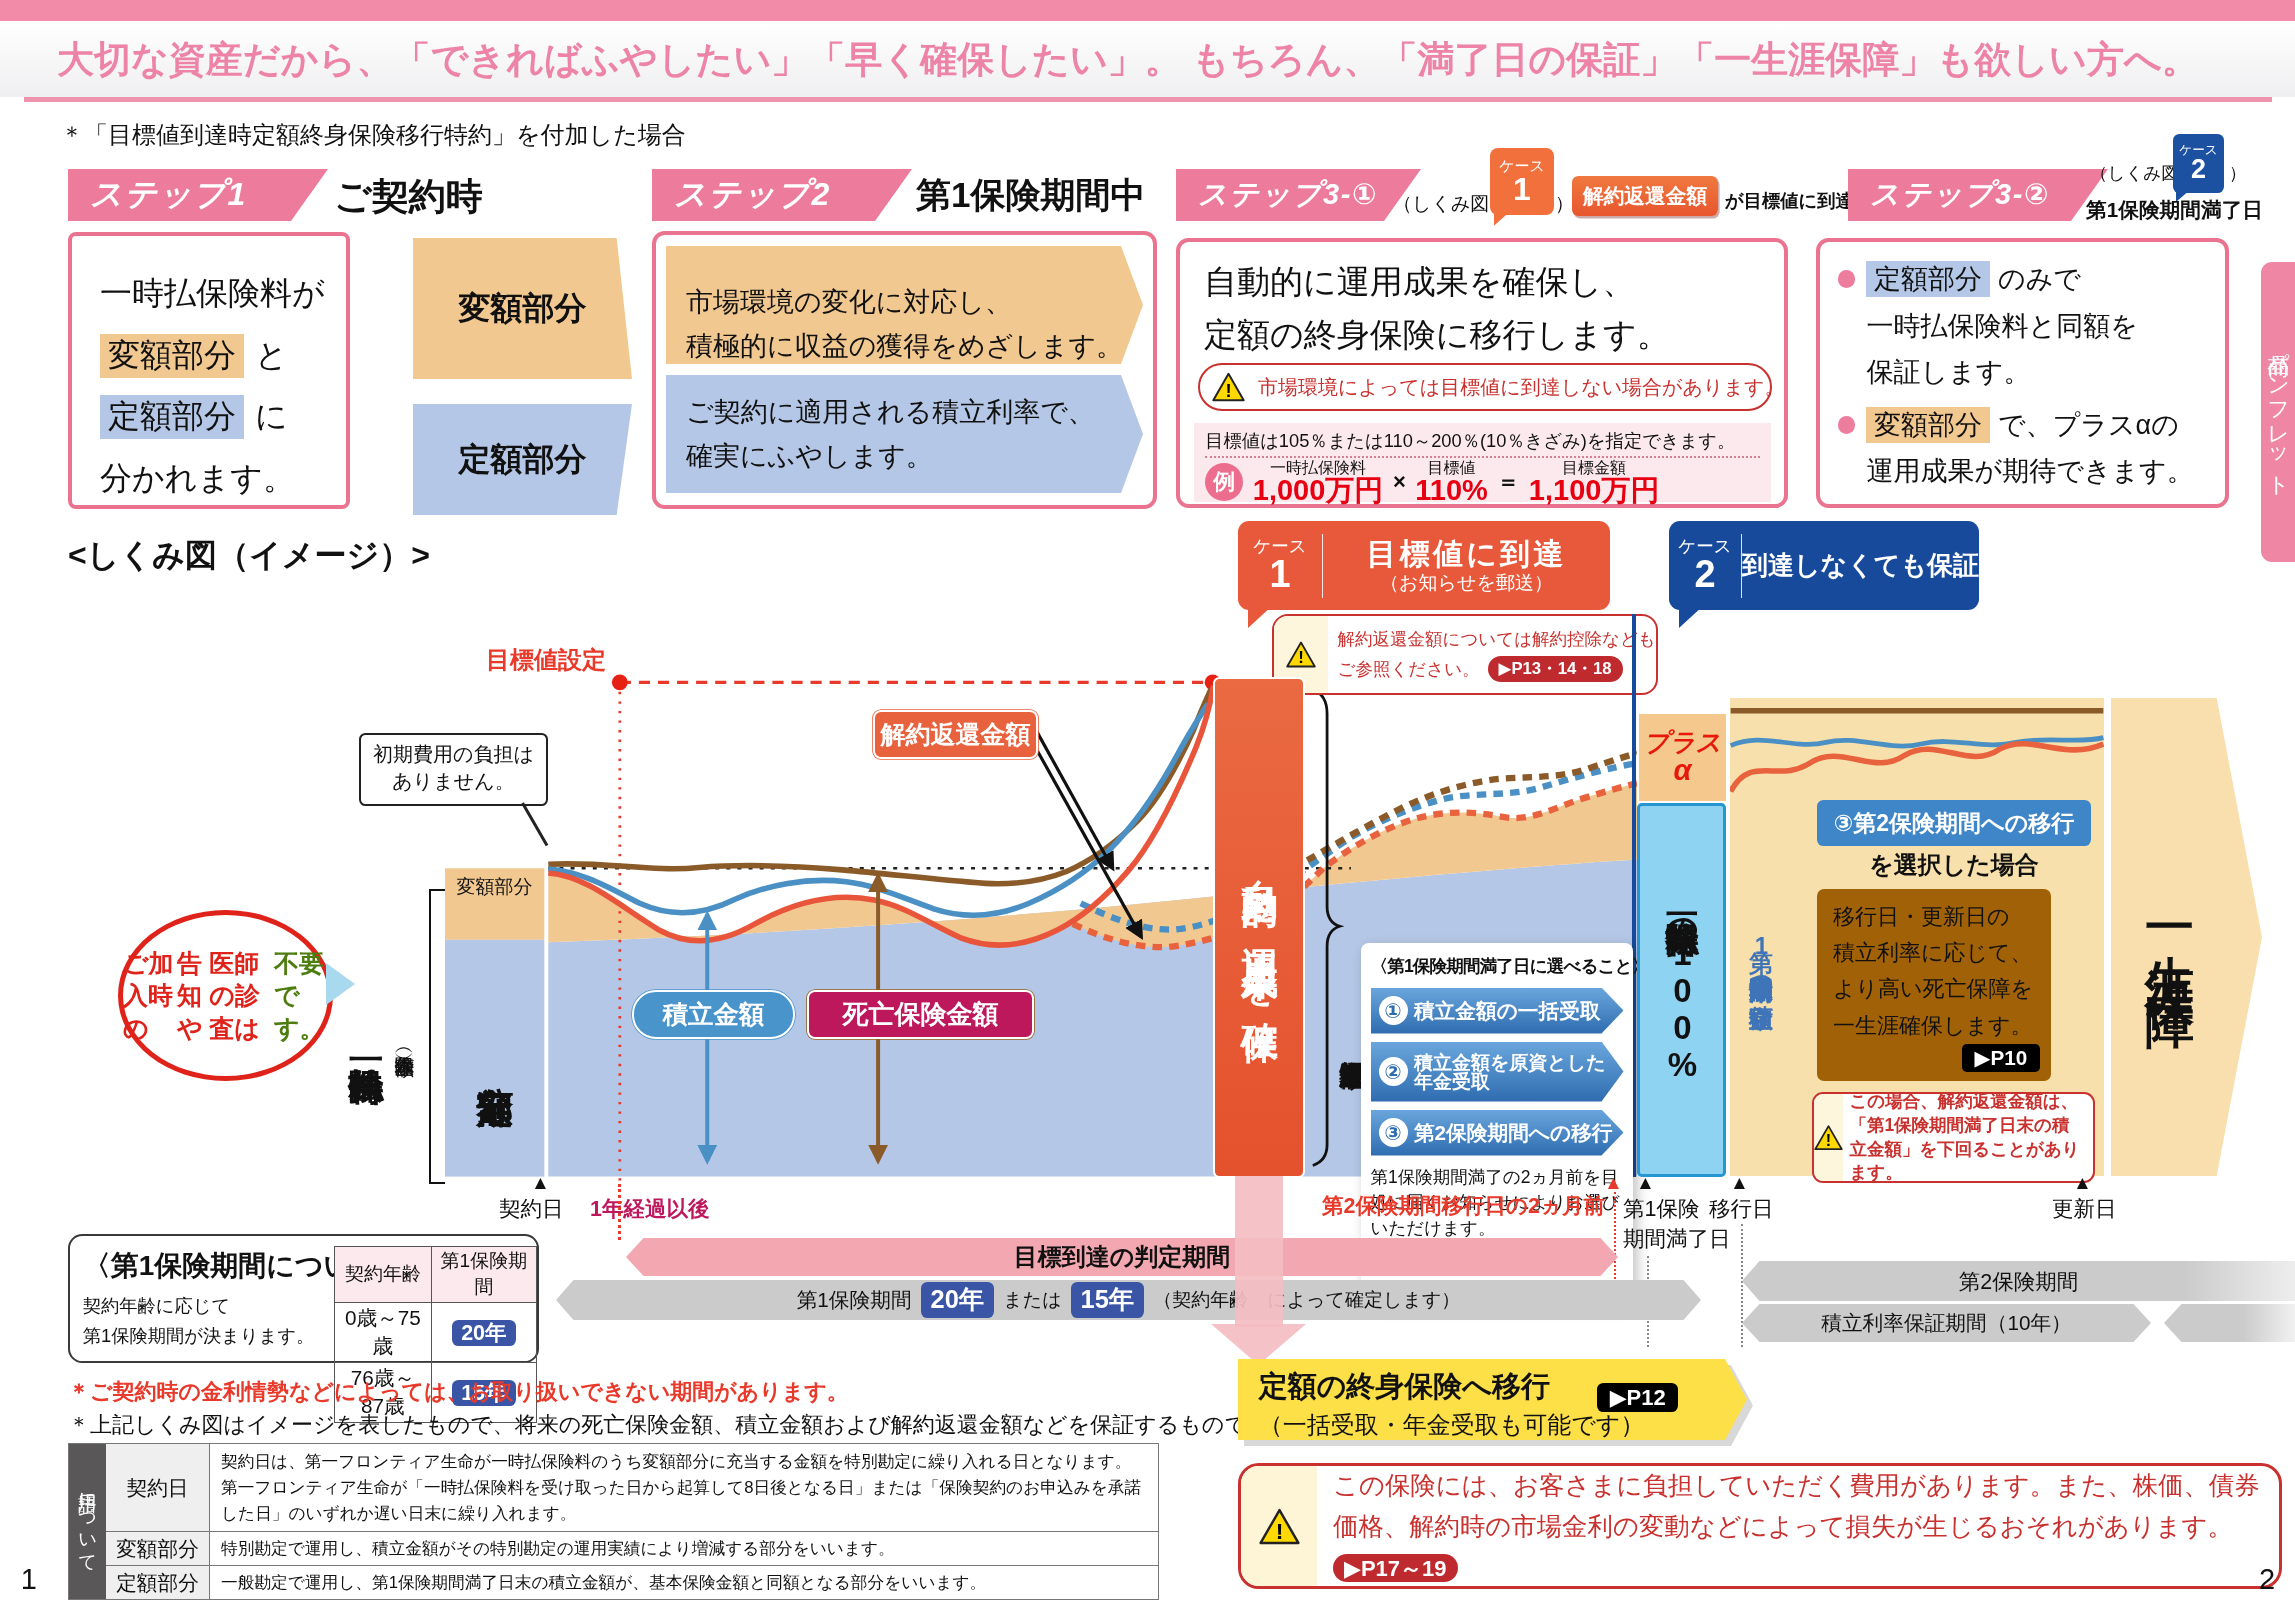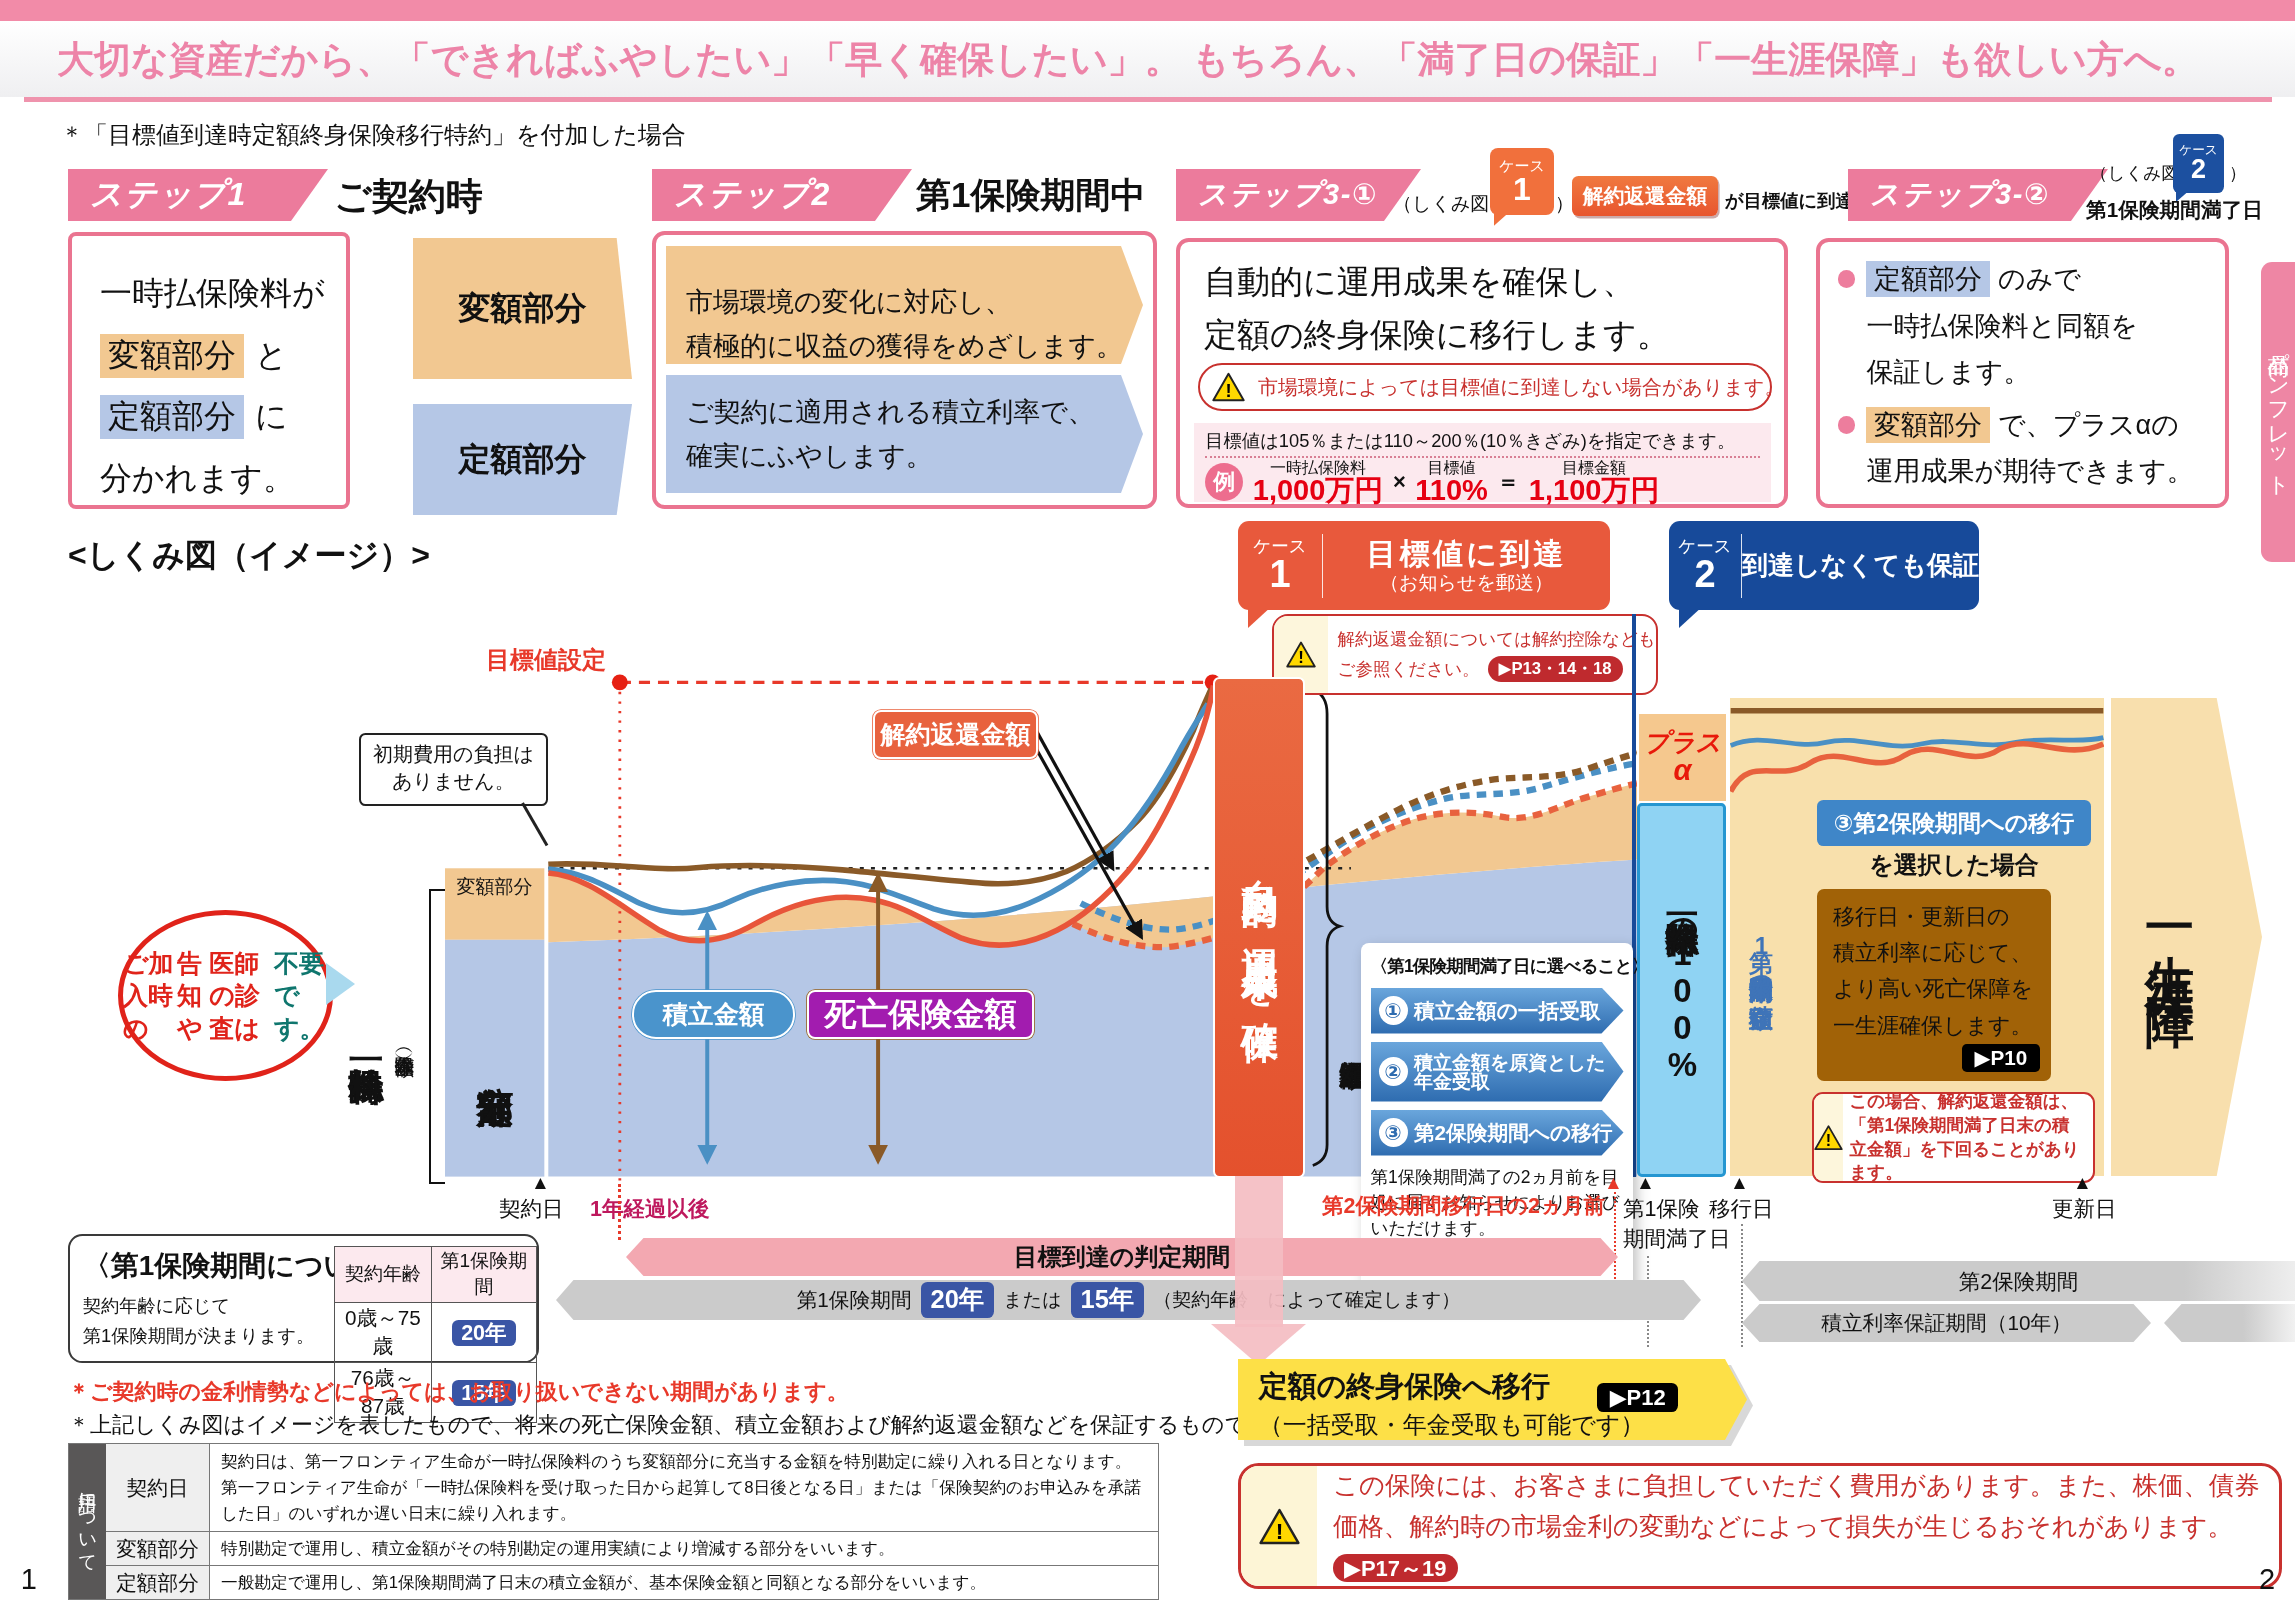--- a/index.html
+++ b/index.html
@@ -194,26 +194,26 @@
   <div class="abs b nw" style="left:486px;top:644px;font-size:24px;color:#e8392a">目標値設定</div>
   <div class="abs" style="left:359px;top:733px;width:189px;height:73px;border:2.4px solid #222;border-radius:6.4px;background:#fff;text-align:center;padding-top:6.4px;box-sizing:border-box">
     <div style="font-size:20px">初期費用の負担は</div>
     <div style="font-size:20px">ありません。</div>
   </div>
   <div class="abs" style="left:521px;top:803px;width:3.2px;height:49px;background:#222;transform:rotate(-30deg);transform-origin:top center"></div>
   <div class="abs" style="left:118px;top:910px;width:205px;height:161px;border:5.6px solid #e0231a;border-radius:50%;display:flex;flex-direction:row;align-items:center;justify-content:center;line-height:1.3">
     <span class="b" style="font-size:25px;color:#e0231a">ご加入時の</span>
     <span class="b" style="font-size:25px;color:#e0231a">告知や</span>
     <span class="b" style="font-size:25px;color:#e0231a">医師の診査は</span>
-    <span class="b" style="font-size:25px;color:#0f766e">不要です。</span>
+    <span class="b" style="font-size:25px;color:#4d7c0f">不要です。</span>
   </div>
   <div class="abs" style="left:326px;top:963px;width:0;height:0;border-left:29px solid #a9d9ee;border-top:21.5px solid transparent;border-bottom:21.5px solid transparent"></div>
 
   <div class="abs ctr b" style="left:632px;top:990px;width:159px;height:45px;background:#4a94cc;color:#fff;font-size:25.4px;border-radius:24px;border:2.4px solid #fff;box-shadow:0 0 0 0.8px #4a94cc">積立金額</div>
-  <div class="abs ctr b" style="left:807px;top:990px;width:223px;height:45px;background:#a21caf;color:#fff;font-size:32px;border-radius:8px;border:2.4px solid #fff;box-shadow:0 0 0 0.8px #96601e">死亡保険金額</div>
+  <div class="abs ctr b" style="left:807px;top:990px;width:223px;height:45px;background:#be185d;color:#fff;font-size:26px;border-radius:8px;border:2.4px solid #fff;box-shadow:0 0 0 0.8px #96601e">死亡保険金額</div>
   <div class="abs ctr b" style="left:873px;top:710px;width:161px;height:45px;background:#e8623e;color:#fff;font-size:25px;border-radius:8px;border:2.4px solid #fff;box-shadow:0 0 0 0.8px #e8623e">解約返還金額</div>
 
   <div class="abs casebox" style="left:1238px;top:521px;width:372px;height:89px;background:#e8593c">
     <div class="casecol" style="width:84px;border-right:1.6px solid rgba(255,255,255,.85);height:64px">
       <span style="font-size:17.5px">ケース</span>
       <span class="b" style="font-size:38px">1</span>
     </div>
     <div class="casecol" style="flex:1">
       <span class="b nw" style="font-size:30px;letter-spacing:3.2px">目標値に到達</span>
       <span class="nw" style="font-size:19px;margin-top:4.8px">（お知らせを郵送）</span>

